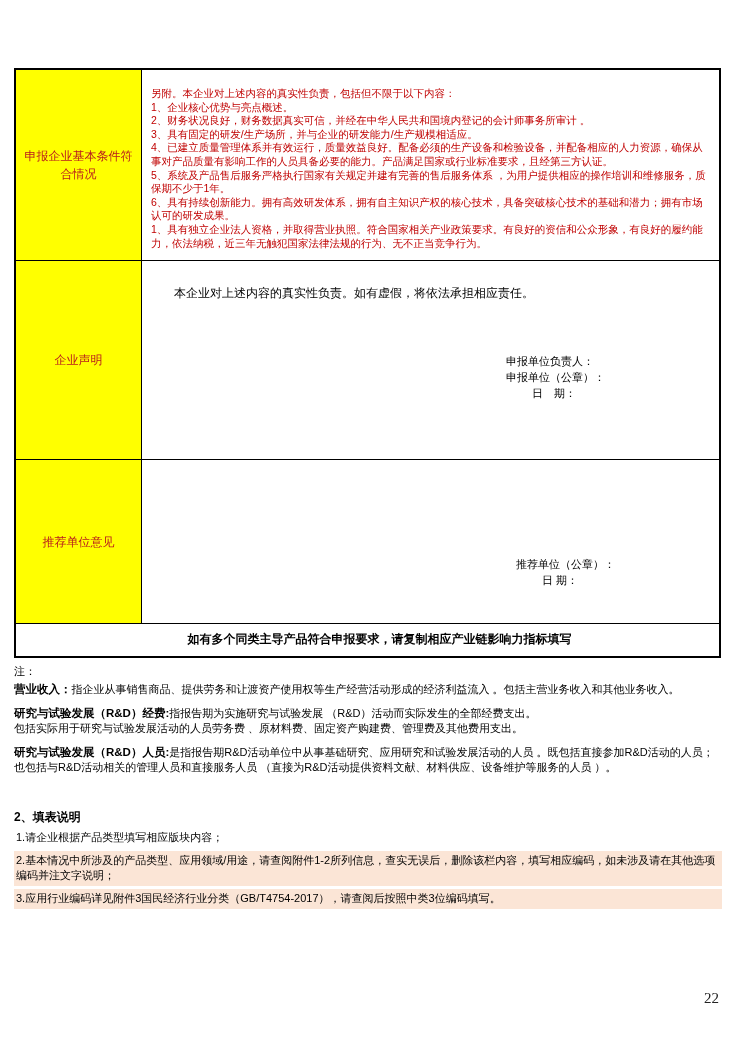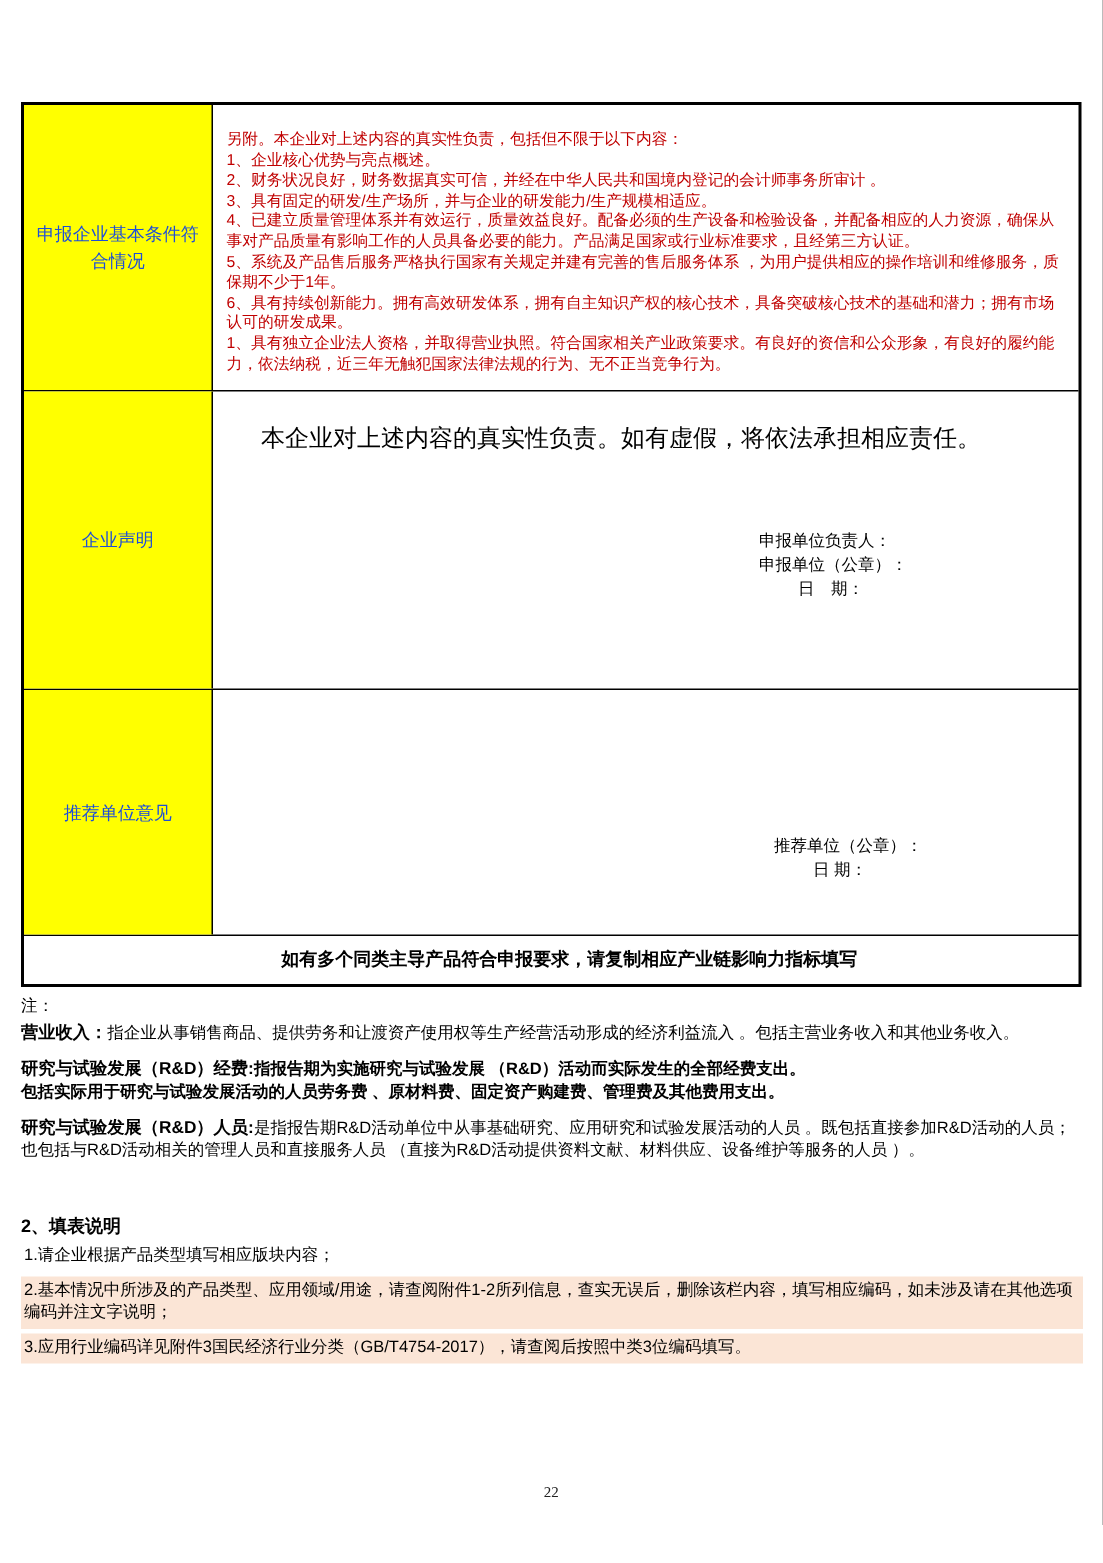--- a/index.html
+++ b/index.html
@@ -24,33 +24,33 @@
   .frow-1 { height:191px; }
   .frow-2 { height:199px; }
   .frow-3 { height:164px; }
   .frow-4 { height:31px; }
   .hcell {
     width:126px; flex:0 0 126px;
     background:#FFFF00;
     border-right:1px solid #000;
     display:flex; align-items:center; justify-content:center;
     text-align:center;
-    color:#1d4ed8;
+    color:#b91c1c;
     font-size:12px; line-height:18px;
     padding:2px 6px;
   }
   .bcell { flex:1; position:relative; }
   .conditions-text {
     padding:17px 6px 4px 9px;
     color:#C00000;
     font-size:10.5px; line-height:13.6px;
   }
   .declaration-text {
     padding:24px 20px 0 32px;
-    font-size:16px; line-height:16px;
+    font-size:12px; line-height:16px;
     color:#000;
   }
   .sign-block {
     position:absolute;
     font-size:11px; line-height:16px;
     color:#000;
   }
   .sign-block-declaration { left:364px; top:92px; }
   .sign-block-recommend   { left:374px; top:96px; }
   .sign-line { white-space:pre; }
@@ -68,24 +68,24 @@
   .note-label { font-size:11px; line-height:16px; }
   .note-title { font-weight:bold; font-size:12px; line-height:17px; }
   .term-para { margin-top:3px; }
   .term-para b { font-size:11.5px; }
   .section2 { margin-top:34px; }
   .fill-items { margin-top:2px; }
   .fill-item { padding:2px 2px 3px 2px; line-height:15px; }
   .fill-item.hl { background:#FBE5D6; margin-top:3px; }
   
   .page-number {
-    position:absolute; left:0; right:0; top:990px;
-    text-align:center;
+    position:absolute; left:0; right:16px; top:990px;
+    text-align:right;
     font-family:"Liberation Serif", serif;
-    font-size:10px; color:#222;
+    font-size:15px; color:#222;
   }
 </style>
 </head>
 <body>
 
 <div class="page">
 
   <div class="form-table">
 
     <div class="frow frow-1">
@@ -138,21 +138,21 @@
 
   </div>
 
   <div class="notes">
     <div class="note-label">注：</div>
 
     <div class="term-para">
       <b>营业收入：</b><span>指企业从事销售商品、提供劳务和让渡资产使用权等生产经营活动形成的经济利益流入 。包括主营业务收入和其他业务收入。</span>
     </div>
 
-    <div class="term-para gap" style="margin-top:9px;font-weight:bold;">
+    <div class="term-para gap" style="margin-top:9px;">
       <b>研究与试验发展（R&amp;D）经费:</b><span>指报告期为实施研究与试验发展 （R&amp;D）活动而实际发生的全部经费支出。</span>
       <div>包括实际用于研究与试验发展活动的人员劳务费 、原材料费、固定资产购建费、管理费及其他费用支出。</div>
     </div>
 
     <div class="term-para" style="margin-top:9px;">
       <b>研究与试验发展（R&amp;D）人员:</b><span>是指报告期R&amp;D活动单位中从事基础研究、应用研究和试验发展活动的人员 。既包括直接参加R&amp;D活动的人员；也包括与R&amp;D活动相关的管理人员和直接服务人员 （直接为R&amp;D活动提供资料文献、材料供应、设备维护等服务的人员 ）。</span>
     </div>
 
     <div class="note-title section2">2、填表说明</div>
     <div class="fill-items">

